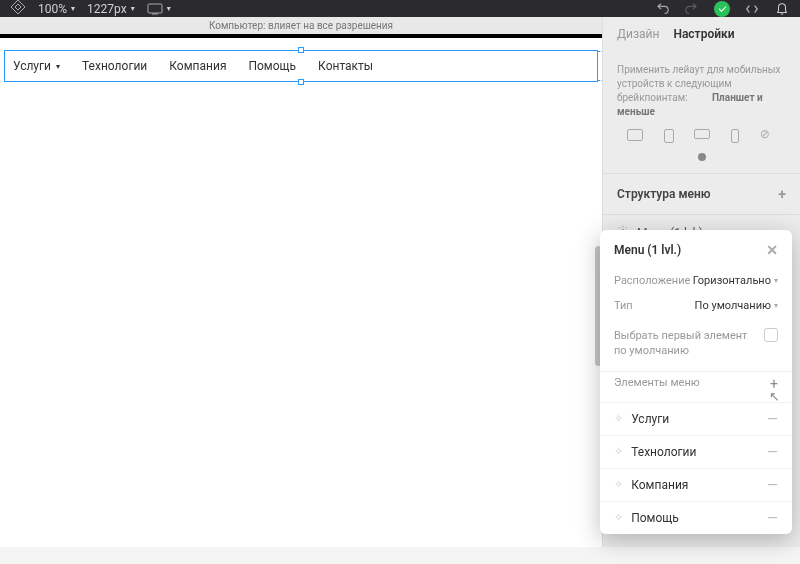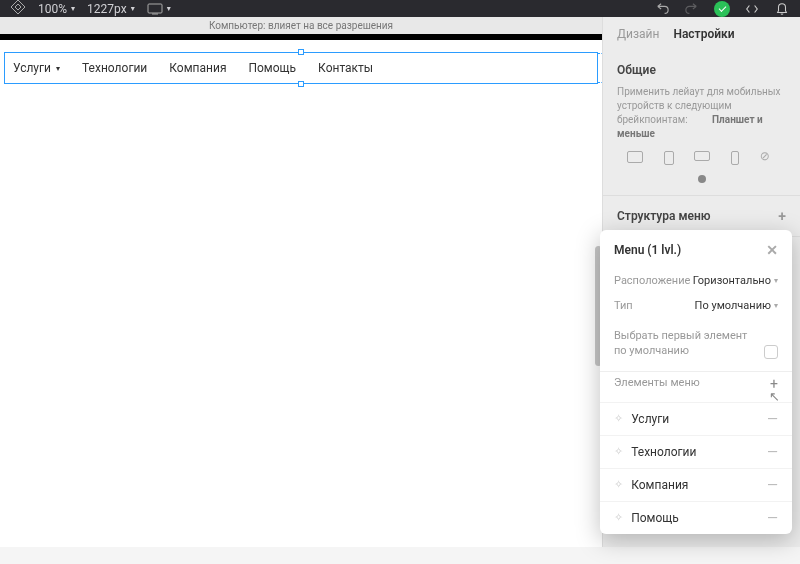--- a/index.html
+++ b/index.html
@@ -15,21 +15,21 @@
 .top-right { display: flex; align-items: center; gap: 14px; }
 .icon-btn { width: 16px; height: 16px; display: inline-flex; align-items: center; justify-content: center; cursor: pointer; }
 .icon-btn svg { width: 14px; height: 14px; }
 .status-dot { width: 16px; height: 16px; border-radius: 50%; background: #2bc158; display: flex; align-items: center; justify-content: center; cursor: pointer; }
 .status-dot::after { content: ""; width: 6px; height: 3px; border-left: 1.5px solid #fff; border-bottom: 1.5px solid #fff; transform: rotate(-45deg); margin-top: -2px; }
 .publish-btn { background: #1e94f4; color: #fff; padding: 6px 13px; border-radius: 4px; font-size: 12px; cursor: pointer; border: none; }
 
 
 .main { display: flex; height: calc(100% - 34px); }
 .canvas-wrap { flex: 1; background: #fff; position: relative; overflow: hidden; }
-.breakpoint-bar { background: #e8e8e8; color: #777; font-size: 10px; text-align: center; padding: 3px 0; border-bottom: 6px solid #000000; }
+.breakpoint-bar { background: #e8e8e8; color: #777; font-size: 10px; text-align: center; padding: 3px 0; border-bottom: 4px solid #000000; }
 .canvas { padding: 12px 4px 0 4px; position: relative; }
 .selected-nav { position: relative; background: #fff; border: 1px solid #2b9cff; padding: 8px 8px; display: flex; gap: 22px; font-size: 12px; color: #333; }
 
 .dotted-ext { position: absolute; top: 0; right: -16px; height: 100%; width: 16px; border: 1px dashed #2b9cff; border-left: none; }
 .handle { width: 6px; height: 6px; background: #fff; border: 1px solid #2b9cff; position: absolute; }
 .handle.top { top: -4px; left: 50%; transform: translateX(-50%); }
 .handle.bottom { bottom: -4px; left: 50%; transform: translateX(-50%); }
 .nav-item { display: flex; align-items: center; gap: 5px; }
 .nav-item .caret { font-size: 8px; }
 .scroll-indicator { position: absolute; right: 0; top: 50%; width: 7px; height: 120px; background: #c7c7c7; border-radius: 4px; transform: translateY(-30%); }
@@ -56,21 +56,21 @@
 .menu-lvl { display: flex; align-items: center; gap: 8px; padding: 10px 14px; font-size: 12px; color: #555; }
 .gear-icon svg { width: 12px; height: 12px; stroke: #888; }
 
 
 .popover { position: absolute; top: 230px; right: 8px; width: 192px; background: #fff; border-radius: 6px; box-shadow: 0 6px 24px rgba(0,0,0,0.25); font-size: 12px; color: #333; z-index: 100; }
 .popover-head { display: flex; justify-content: space-between; align-items: center; padding: 12px 14px 10px; font-weight: 600; font-size: 12px; }
 .close-x { color: #aaa; font-size: 14px; cursor: pointer; }
 .prop-row { display: flex; justify-content: space-between; align-items: center; padding: 6px 14px; font-size: 11px; }
 .prop-row .label { color: #999; }
 .prop-row .value { color: #333; display: flex; align-items: center; gap: 3px; }
-.check-row { padding: 10px 14px 12px; display: flex; justify-content: space-between; align-items: flex-end; gap: 10px; }
+.check-row { padding: 10px 14px 12px; display: flex; justify-content: space-between; align-items: flex-start; gap: 10px; }
 .check-row .text { color: #999; font-size: 11px; line-height: 1.4; flex: 1; }
 .checkbox { width: 14px; height: 14px; border: 1px solid #ccc; border-radius: 3px; flex-shrink: 0; }
 .divider { height: 1px; background: #eee; }
 .elements-head { padding: 12px 14px 8px; font-weight: 600; font-size: 12px; }
 .elements-sub { padding: 4px 14px 10px; display: flex; justify-content: space-between; color: #999; font-size: 11px; gap: 24px; }
 .plus-btn { color: #888; font-size: 14px; cursor: pointer; position: relative; }
 .cursor-hand { position: absolute; bottom: -12px; right: -2px; font-size: 13px; }
 .item-row { display: flex; align-items: center; padding: 8px 14px; gap: 8px; font-size: 12px; color: #333; border-top: 1px solid #f2f2f2; }
 .item-row .drag { color: #ccc; font-size: 11px; }
 .item-row .minus { margin-left: auto; color: #bbb; font-size: 14px; cursor: pointer; }
@@ -150,21 +150,20 @@
     </div>
     <div class="scroll-indicator"></div>
   </div>
 
   <div class="right-panel">
     <div class="panel-tabs">
       <span class="panel-tab">Дизайн</span>
       <span class="panel-tab active">Настройки</span>
     </div>
     <div class="section">
-      <div class="section-title">Общие</div>
       <div class="section-hint">
         <span>Применить лейаут для мобильных устройств к следующим брейкпоинтам: </span><b>Планшет и меньше</b>
       </div>
       <div class="device-row">
         <span></span>
         <span class="tablet"></span>
         <span class="phone-h"></span>
         <span class="phone"></span>
         <span class="hide"></span>
       </div>

